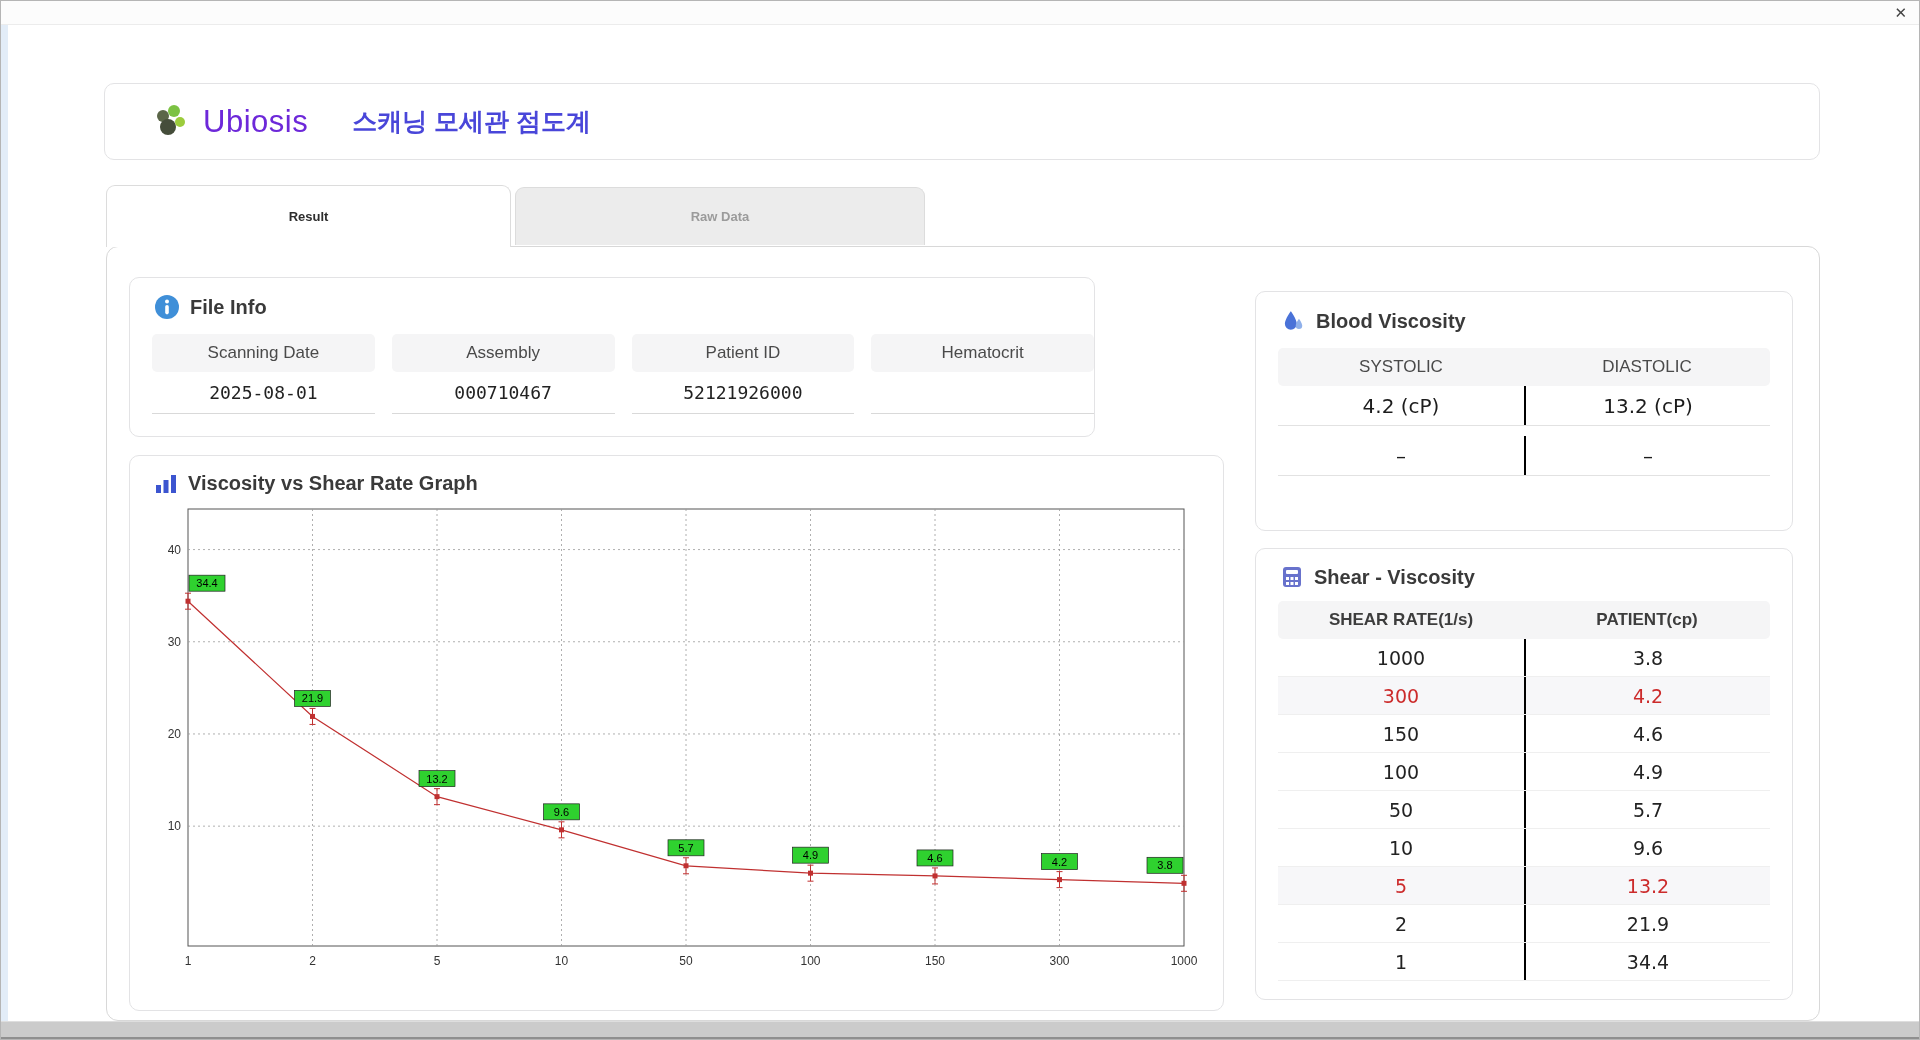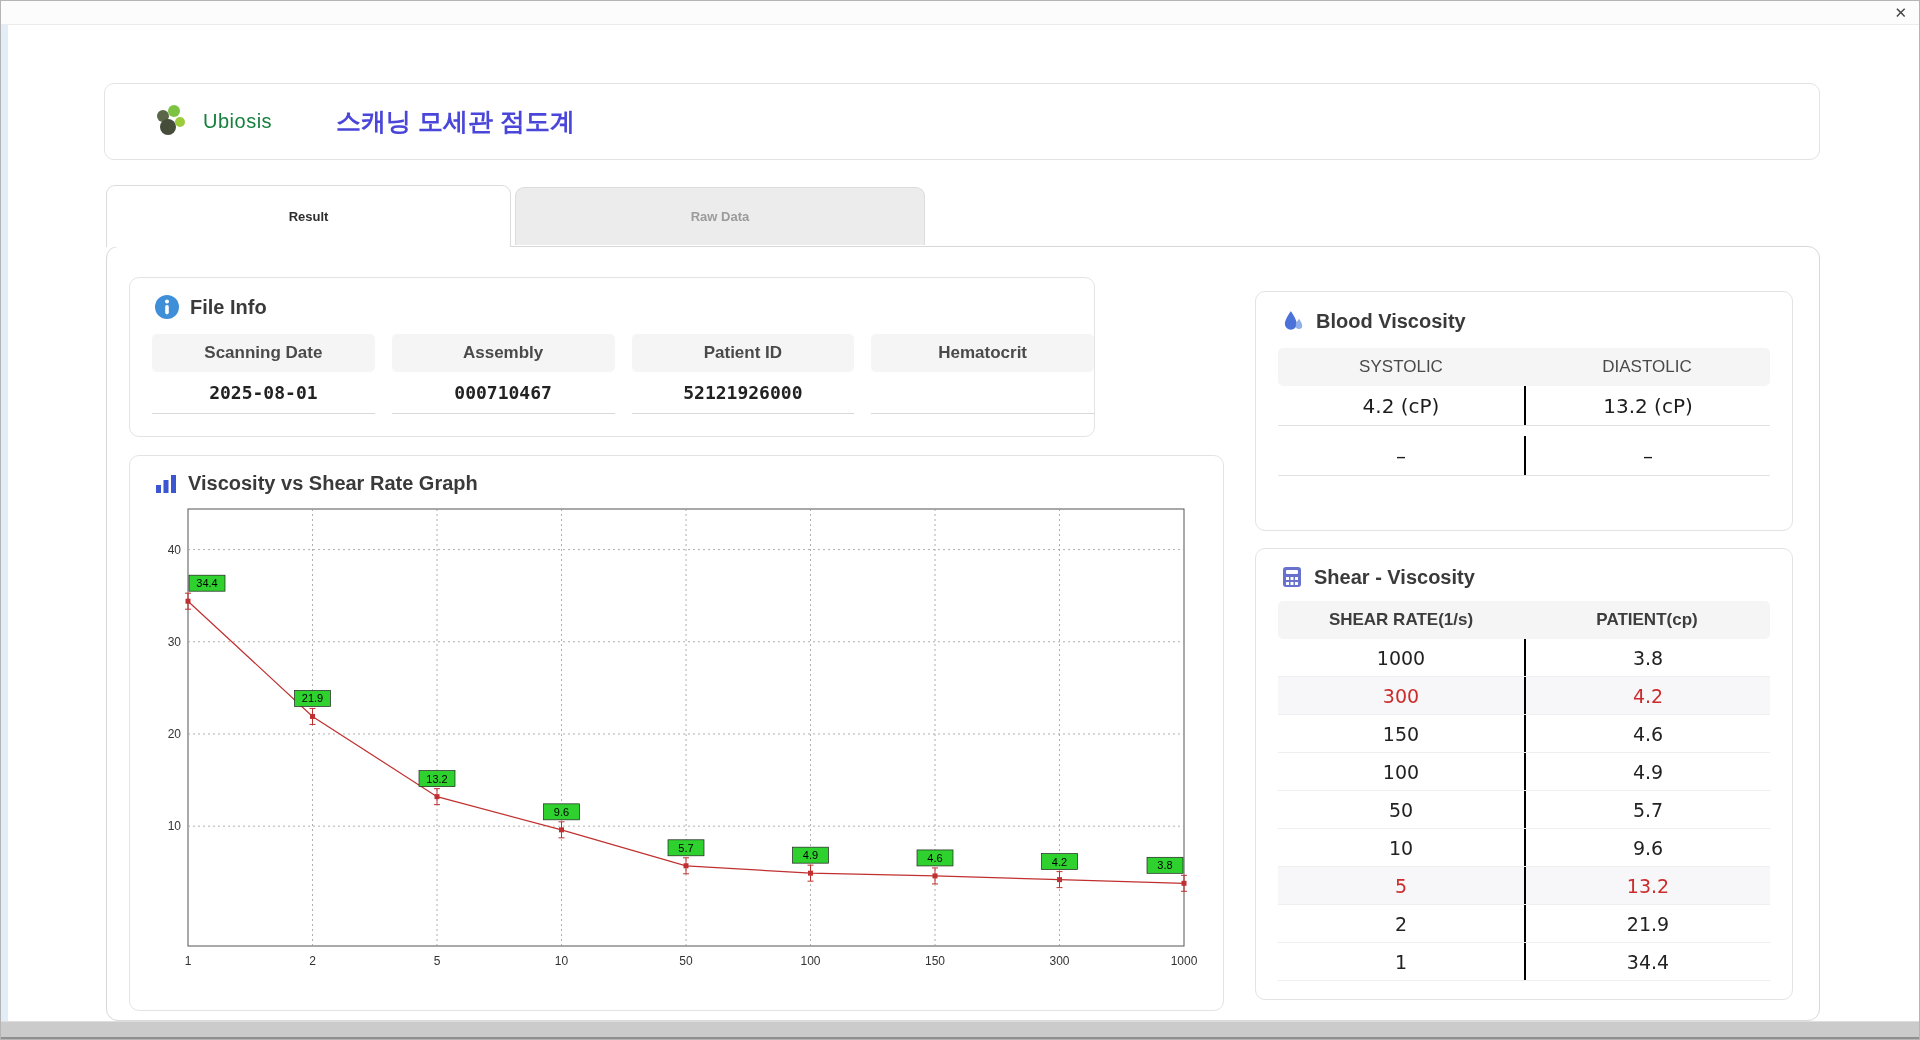--- a/index.html
+++ b/index.html
@@ -28,22 +28,22 @@
     background:#cbcbcb; border-top:1px solid #dedede; border-bottom:2px solid #8f8f8f; z-index:5;
   }
 
   
   .header-card {
     position:absolute; left:103px; top:82px; width:1716px; height:77px;
     background:#fff; border:1px solid #e3e3e5; border-radius:10px;
     display:flex; align-items:center; padding-left:48px; z-index:2;
   }
   .logo { display:flex; align-items:center; gap:8px; }
-  .logo-text { font-size:20px; color:#15803d; font-weight:500; letter-spacing:0.5px; }
-  .app-title { margin-left:64px; font-size:25px; font-weight:bold; color:#4946d9; }
+  .logo-text { font-size:31px; color:#6d28d9; font-weight:500; letter-spacing:0.5px; }
+  .app-title { margin-left:44px; font-size:25px; font-weight:bold; color:#4946d9; }
 
   
   .tab {
     position:absolute; z-index:3; display:flex; align-items:center; justify-content:center;
     border:1px solid #dcdcdc; border-bottom:none; border-radius:9px 9px 0 0;
     font-size:13px; font-weight:bold; cursor:pointer;
   }
   .tab-active { left:105px; top:184px; width:405px; height:62px; background:#ffffff; color:#2e2e2e; }
   .tab-inactive { left:514px; top:186px; width:410px; height:58px; background:#ececec; color:#9b9b9b; }
 
@@ -54,21 +54,21 @@
   }
   .card {
     position:absolute; background:#fff; border:1px solid #e3e3e5; border-radius:10px;
   }
   .card-title-row { display:flex; align-items:center; gap:10px; padding:16px 0 0 24px; }
   .card-title { font-size:20px; font-weight:bold; color:#3a3a3a; }
   .icon { display:inline-flex; align-items:center; }
 
   
   .file-info-card { left:22px; top:30px; width:966px; height:160px; }
-  .fi-fields { display:flex; gap:17px; padding:14px 0 8px 22px;font-weight:bold; }
+  .fi-fields { display:flex; gap:17px; padding:14px 0 8px 22px; }
   .fi-field { width:246px; }
   .fi-label {
     height:38px; background:#f5f5f6; border-radius:5px; display:flex;
     align-items:center; justify-content:center; font-size:17px; color:#4a4a4a;
   }
   .fi-value {
     height:42px; display:flex; align-items:center; justify-content:center;
     font-family:"DejaVu Sans Mono", monospace; font-size:18px; color:#222;
     border-bottom:1px solid #d9d9d9;
   }

